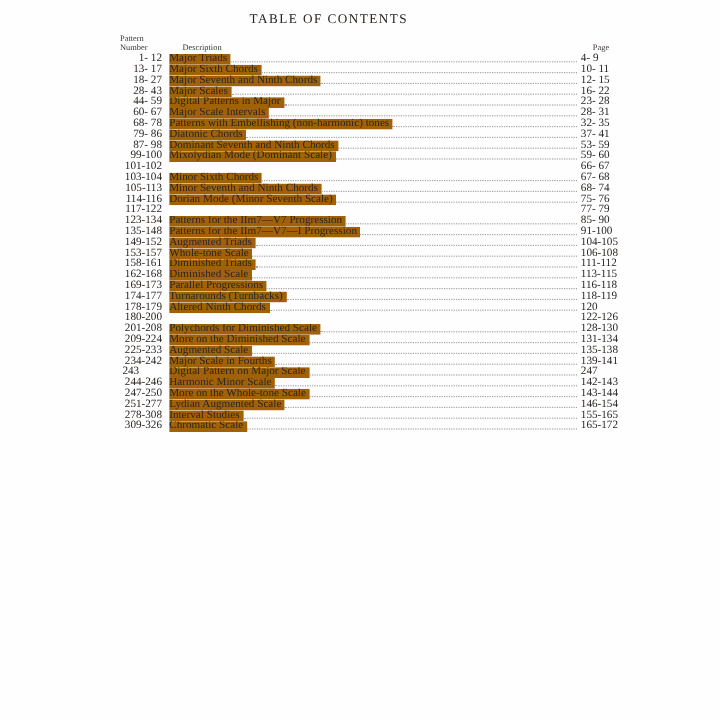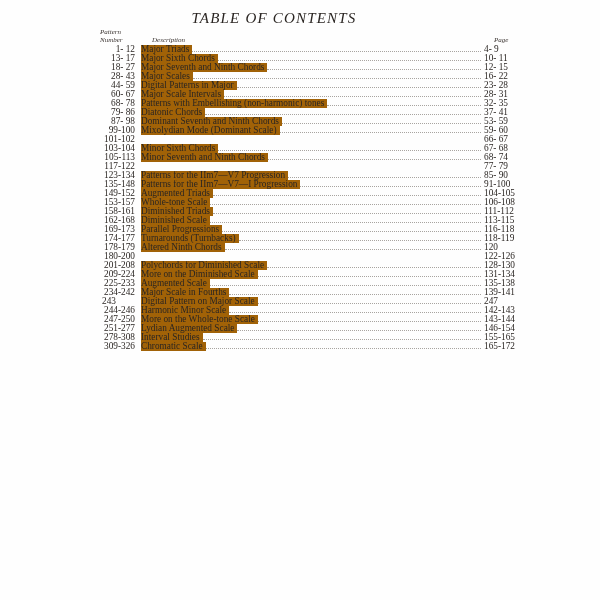--- a/index.html
+++ b/index.html
@@ -1,21 +1,21 @@
 <!DOCTYPE html>
 <html><head>
   <meta charset="utf-8">
   <style>
     html, body { margin:0; padding:0; background:#ffffff; }
     body { width:600px; height:600px; position:relative; overflow:hidden;
            font-family:"Liberation Serif", "DejaVu Serif", serif; color:#2a2522; }
     .page { position:absolute; left:0; top:0; width:600px; height:600px; background:#fefefe; }
     .title { position:absolute; left:0; width:548px; top:10px; text-align:center;
-             font-style:italic; font-size:15px; letter-spacing:1.2px; color:#2a2522; }
-    .hdr { position:absolute; font-style:italic; font-size:7px; color:#3a3330; line-height:8px; }
+             font-size:11px; letter-spacing:1.2px; color:#2a2522; }
+    .hdr { position:absolute; font-size:7px; color:#3a3330; line-height:8px; }
     .hdr-pattern { left:100px; top:28px; width:34px; text-align:left; }
     .hdr-desc { left:152px; top:36px; }
     .hdr-page { left:482px; top:36px;margin-left:12px; }
     .rows { position:absolute; left:0; top:45px; width:600px; }
     .row { position:relative; height:9px; line-height:9px; font-size:9.3px; white-space:nowrap; }
     .num { position:absolute; left:95px; width:40px; text-align:right; }
     .num.left { text-align:left; left:102px; }
     .desc { position:absolute; left:141px; width:340px; overflow:hidden; display:flex; }
     .desc .txt { flex:0 0 auto; padding-right:3px; background:#a16207; }
     .desc .dots { flex:1 1 auto; border-bottom:1px dotted #a8a4a0; height:6px; margin-top:0px; }
@@ -129,20 +129,28 @@
   </div>
       <div class="row">
     <span class="num">105-113</span>
     <span class="desc">
       <span class="txt">Minor Seventh and Ninth Chords</span>
       <span class="dots"></span>
     </span>
     <span class="pg">68- 74</span>
   </div>
       <div class="row">
+    <span class="num">114-116</span>
+    <span class="desc">
+      <span class="txt">Dorian Mode (Minor Seventh Scale)</span>
+      <span class="dots"></span>
+    </span>
+    <span class="pg">75- 76</span>
+  </div>
+      <div class="row">
     <span class="num">117-122</span>
     <span class="pg">77- 79</span>
   </div>
       <div class="row">
     <span class="num">123-134</span>
     <span class="desc">
       <span class="txt">Patterns for the IIm7—V7 Progression</span>
       <span class="dots"></span>
     </span>
     <span class="pg">85- 90</span>

